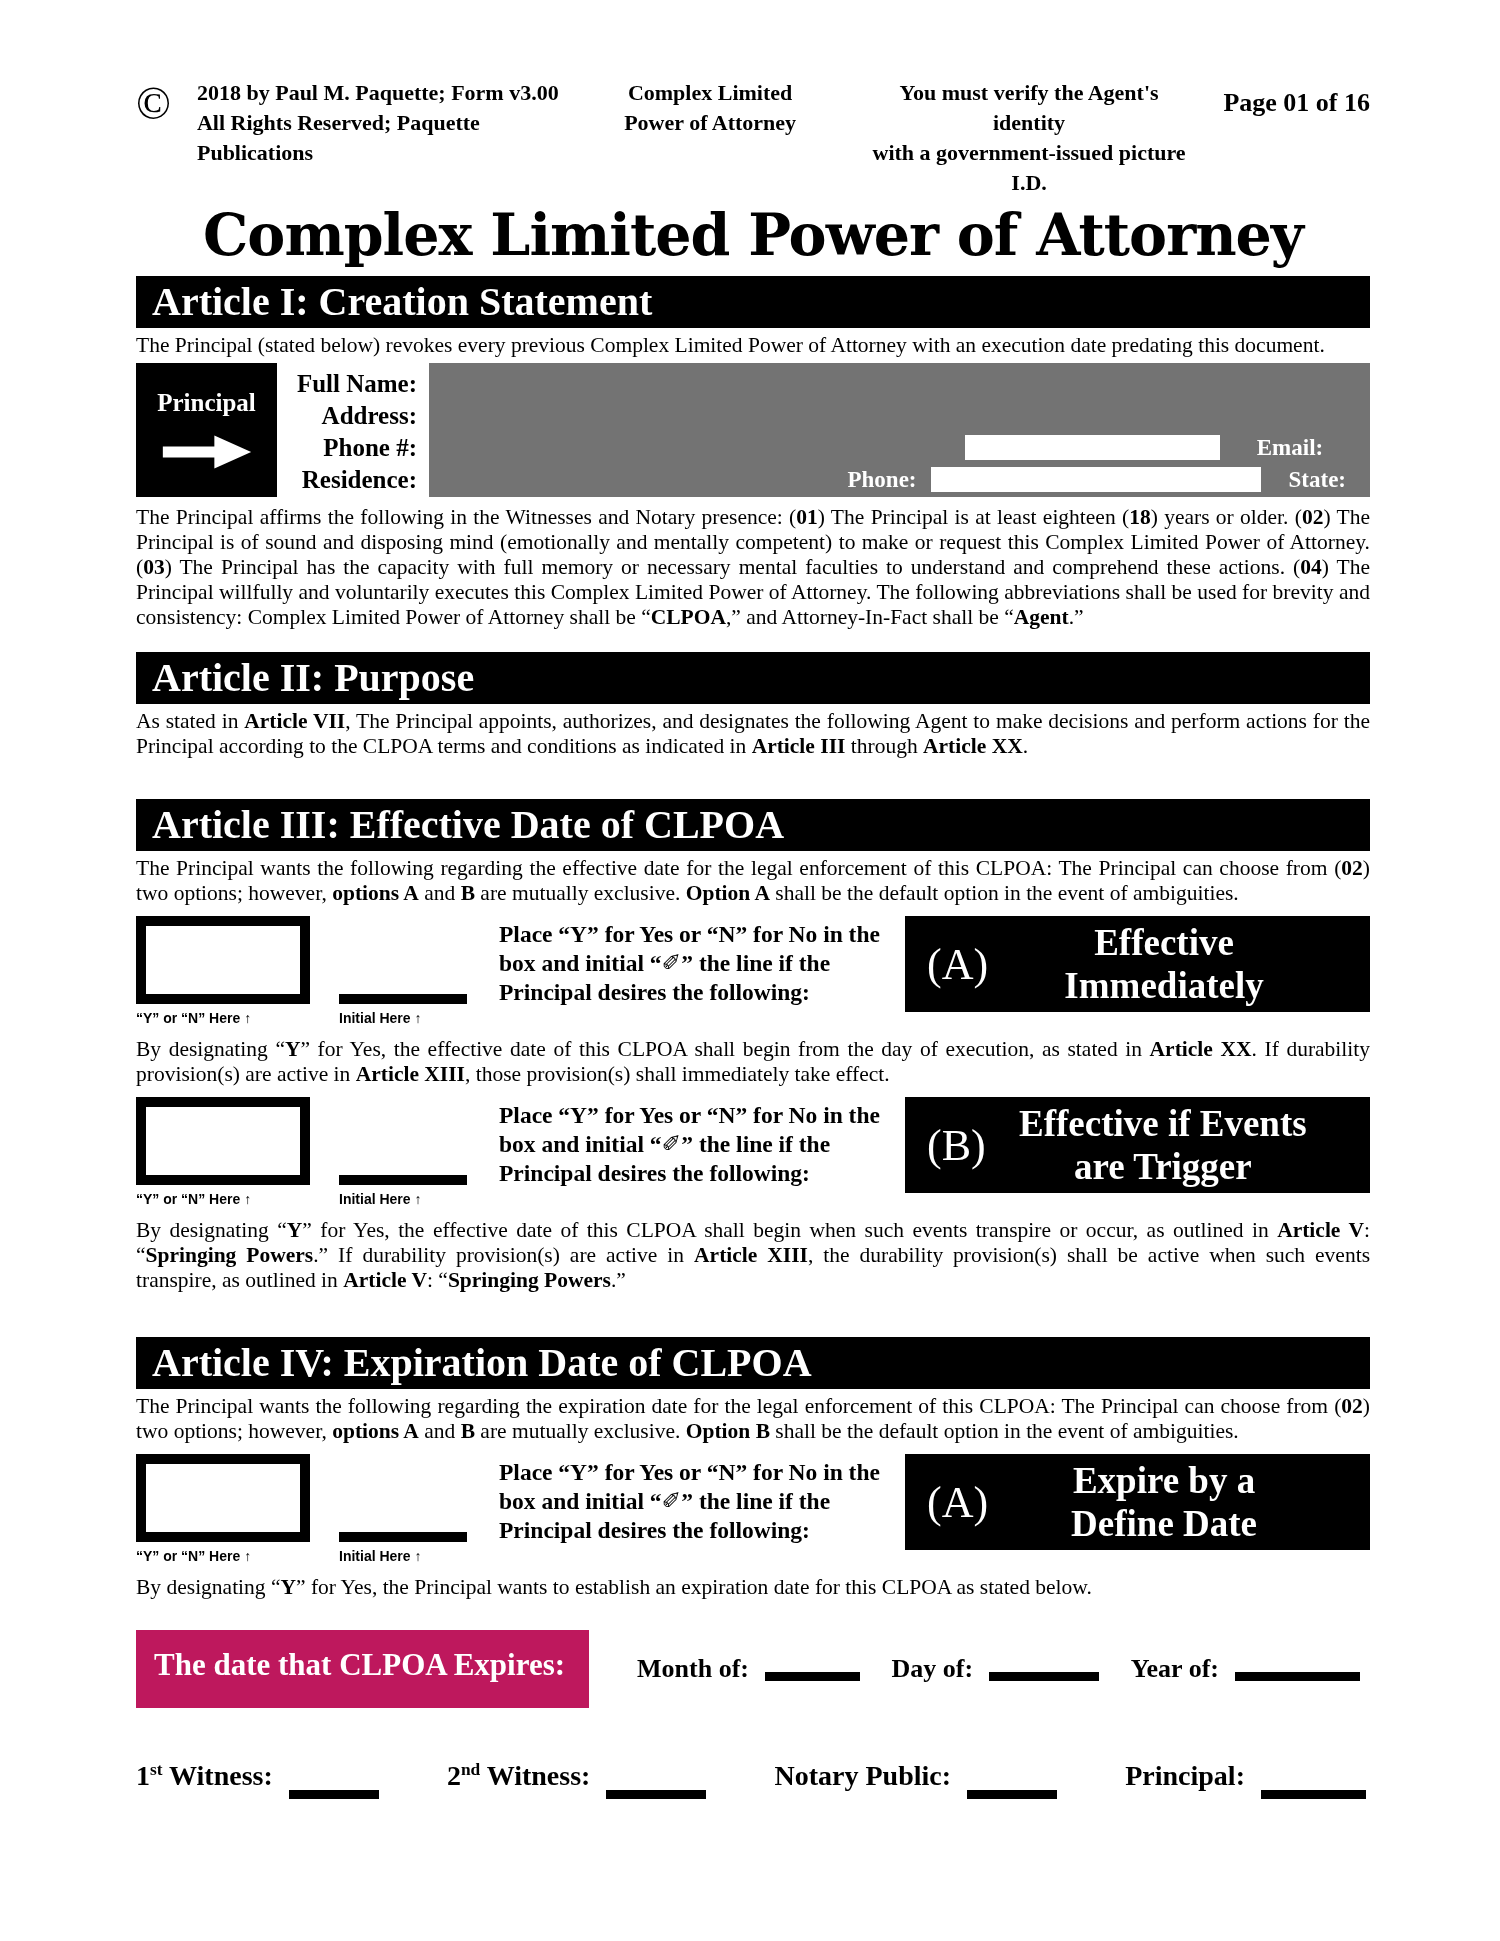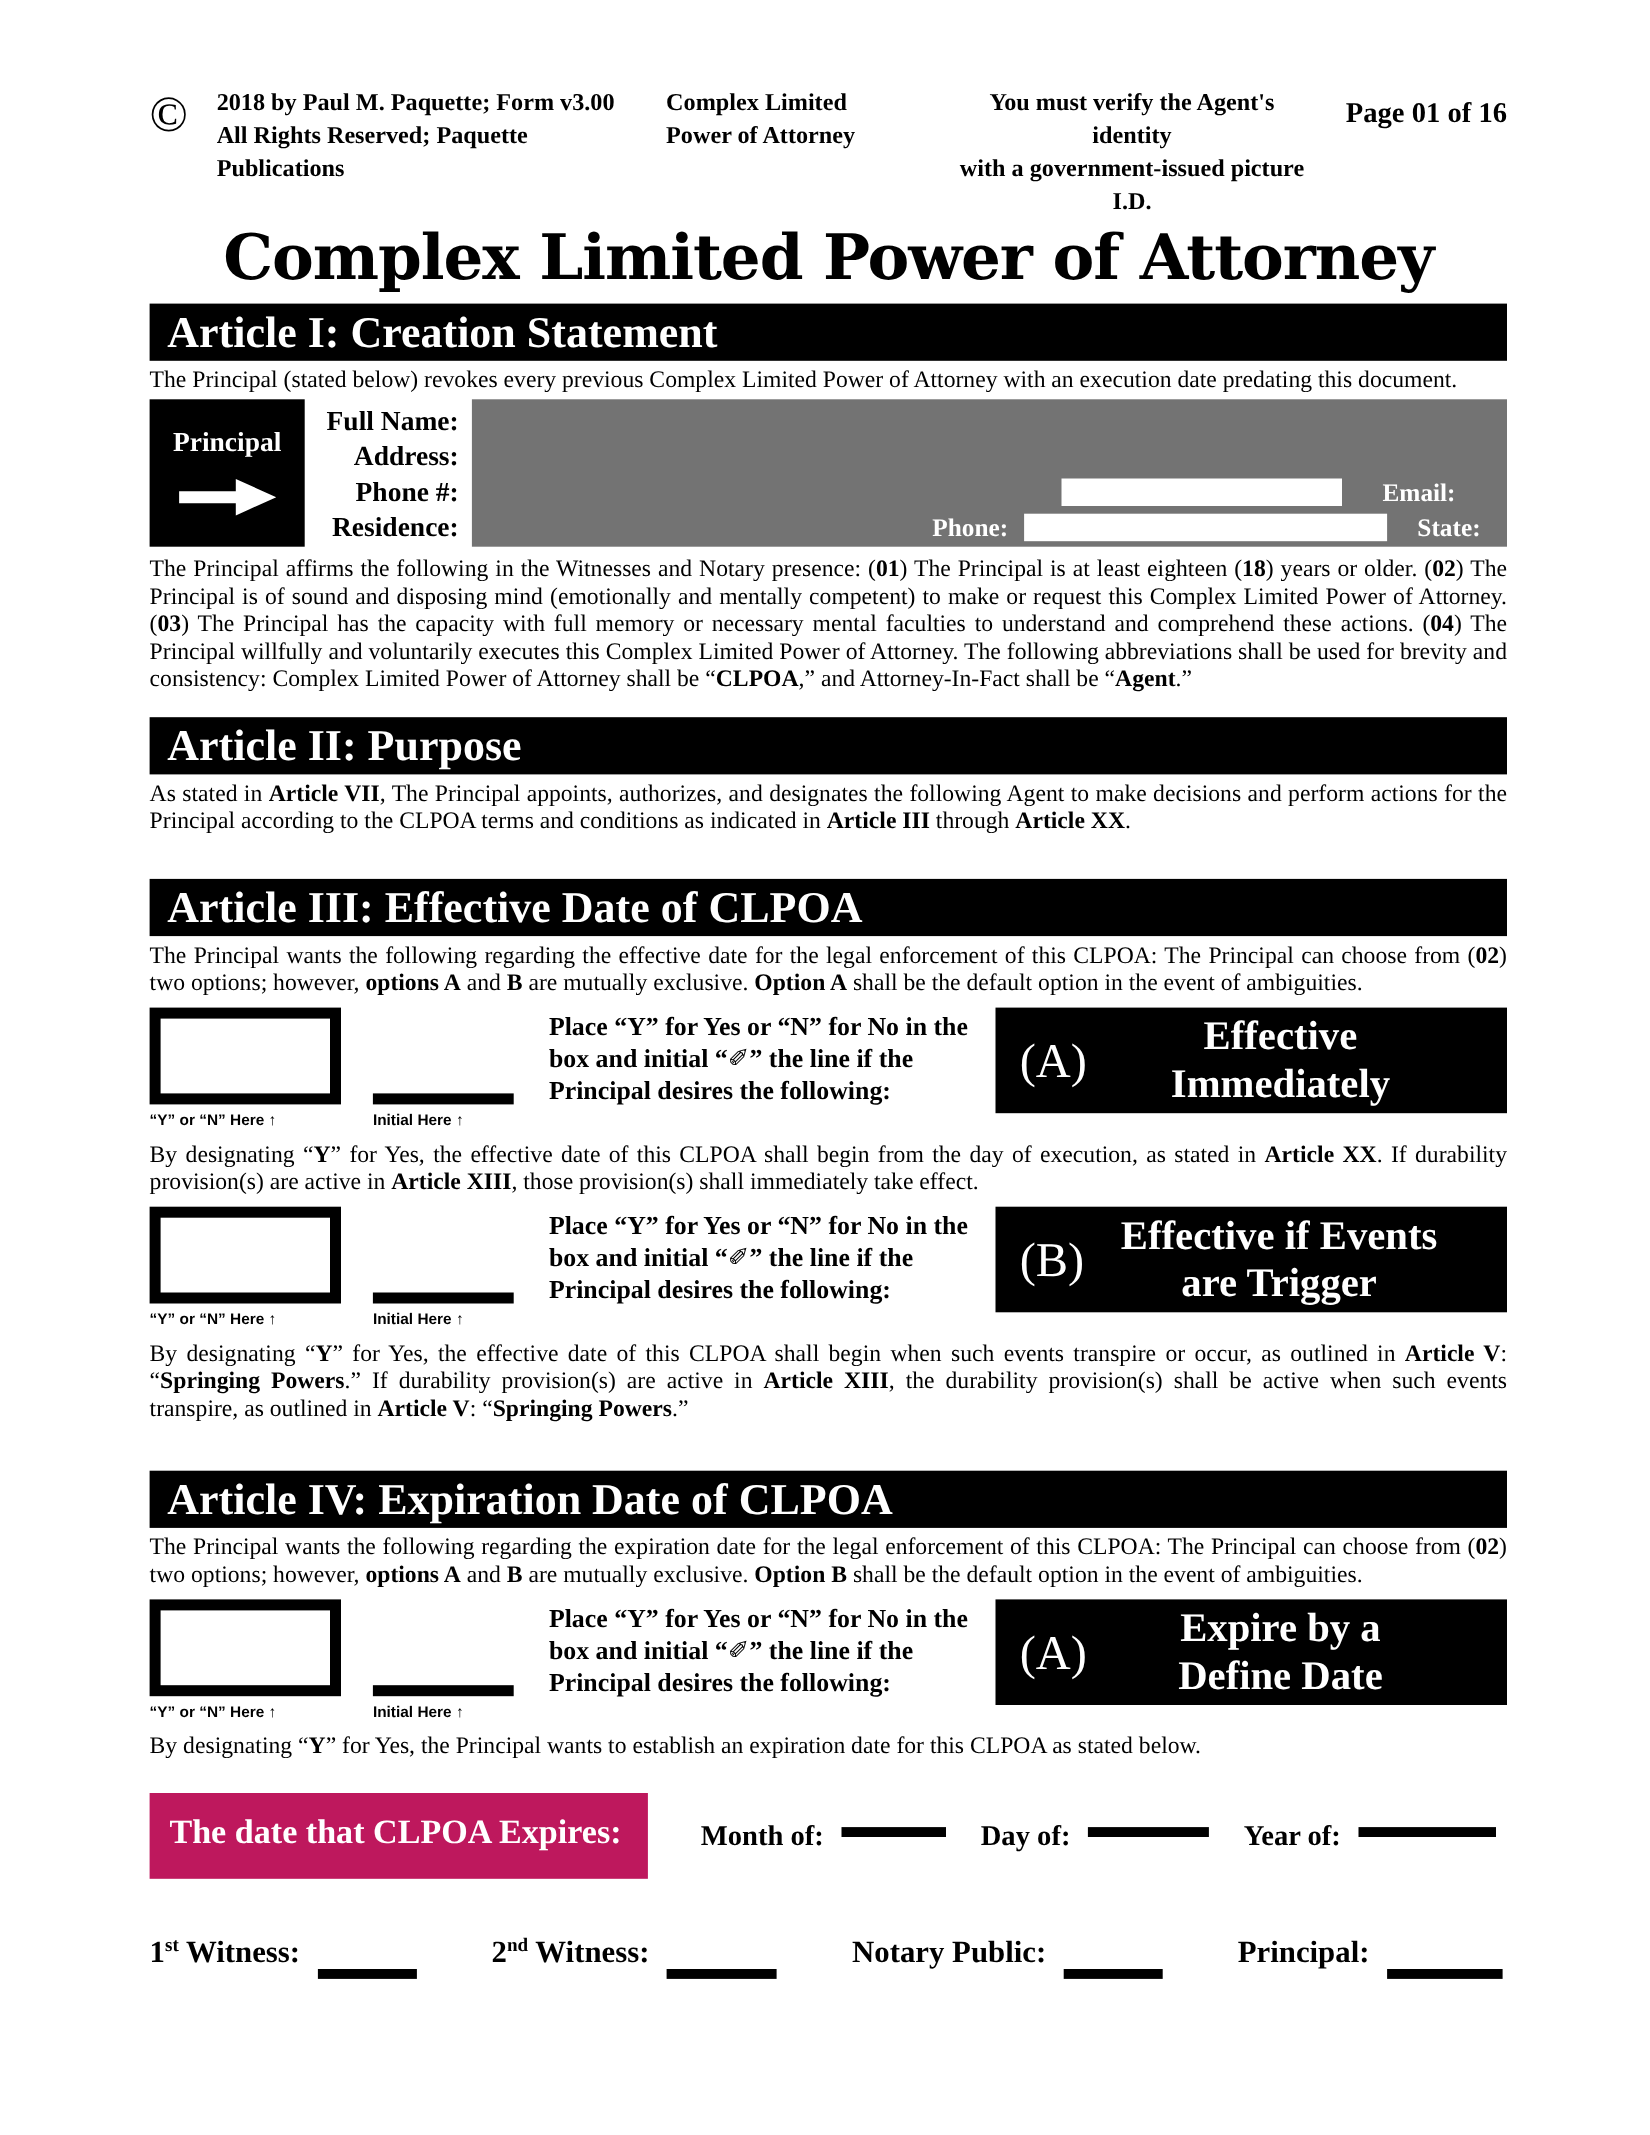--- a/index.html
+++ b/index.html
@@ -9,21 +9,21 @@
     font-family:"Liberation Serif","DejaVu Serif",serif;
     color:#000;
   }
   .page { width:1500px; height:1941px; padding:78px 130px 40px 136px; overflow:hidden; }
 
   
   .tophdr { display:flex; align-items:flex-start; }
   .cmark { font-size:46px; line-height:52px; margin-right:26px; font-weight:normal; }
   .hcol { font-weight:bold; font-size:22px; line-height:30px; }
   .hcol.copy { width:370px; }
-  .hcol.formname { width:210px; margin-left:40px; }
+  .hcol.formname { width:210px; text-align:center; margin-left:40px; }
   .hcol.notice { width:330px; text-align:center; margin-left:50px; }
   .hcol.pageinfo { font-size:26px; line-height:34px; margin-left:30px; padding-top:8px; white-space:nowrap; }
 
   
   .title {
     font-family:"DejaVu Serif","Liberation Serif",serif;
     font-weight:bold; font-size:57px; line-height:70px;
     text-align:center; letter-spacing:-1px; margin-top:2px;
     white-space:nowrap;
   }
@@ -84,21 +84,21 @@
     padding-top:4px; font-family:"Liberation Serif","DejaVu Sans",serif;
   }
   .badge { flex:1; margin-left:14px; height:96px; background:#000; color:#fff; display:flex; align-items:center; }
   .badge .letter { font-size:44px; font-weight:normal; padding-left:22px; }
   .badge .btitle { flex:1; text-align:center; font-weight:bold; font-size:37px; line-height:43px; padding-right:30px; }
 
   
   .expire-row { display:flex; align-items:center; margin-top:30px; }
   .expire-badge { background:#be185d; color:#fff; font-weight:bold; font-size:31px; padding:17px 24px 25px 18px; white-space:nowrap; }
   .date-fields { flex:1; display:flex; justify-content:space-between; padding:0 10px 0 48px; }
-  .dfield { display:flex; align-items:flex-start; font-weight:bold; font-size:26px; }
+  .dfield { display:flex; align-items:center; font-weight:bold; font-size:26px; }
   .sig-line { display:inline-block; height:9px; background:#000; margin-left:16px; transform:translateY(7px); }
   .ln95 { width:95px; } .ln110 { width:110px; } .ln125 { width:125px; }
   .ln90 { width:90px; } .ln100 { width:100px; } .ln105 { width:105px; }
 
   
   .footer-row { display:flex; justify-content:space-between; margin-top:52px; padding-right:4px; }
   .fitem { display:flex; align-items:flex-end; font-weight:bold; font-size:28px; white-space:nowrap; }
   .fitem sup { font-size:0.62em; vertical-align:super; line-height:0; }
 </style>
 </head>

